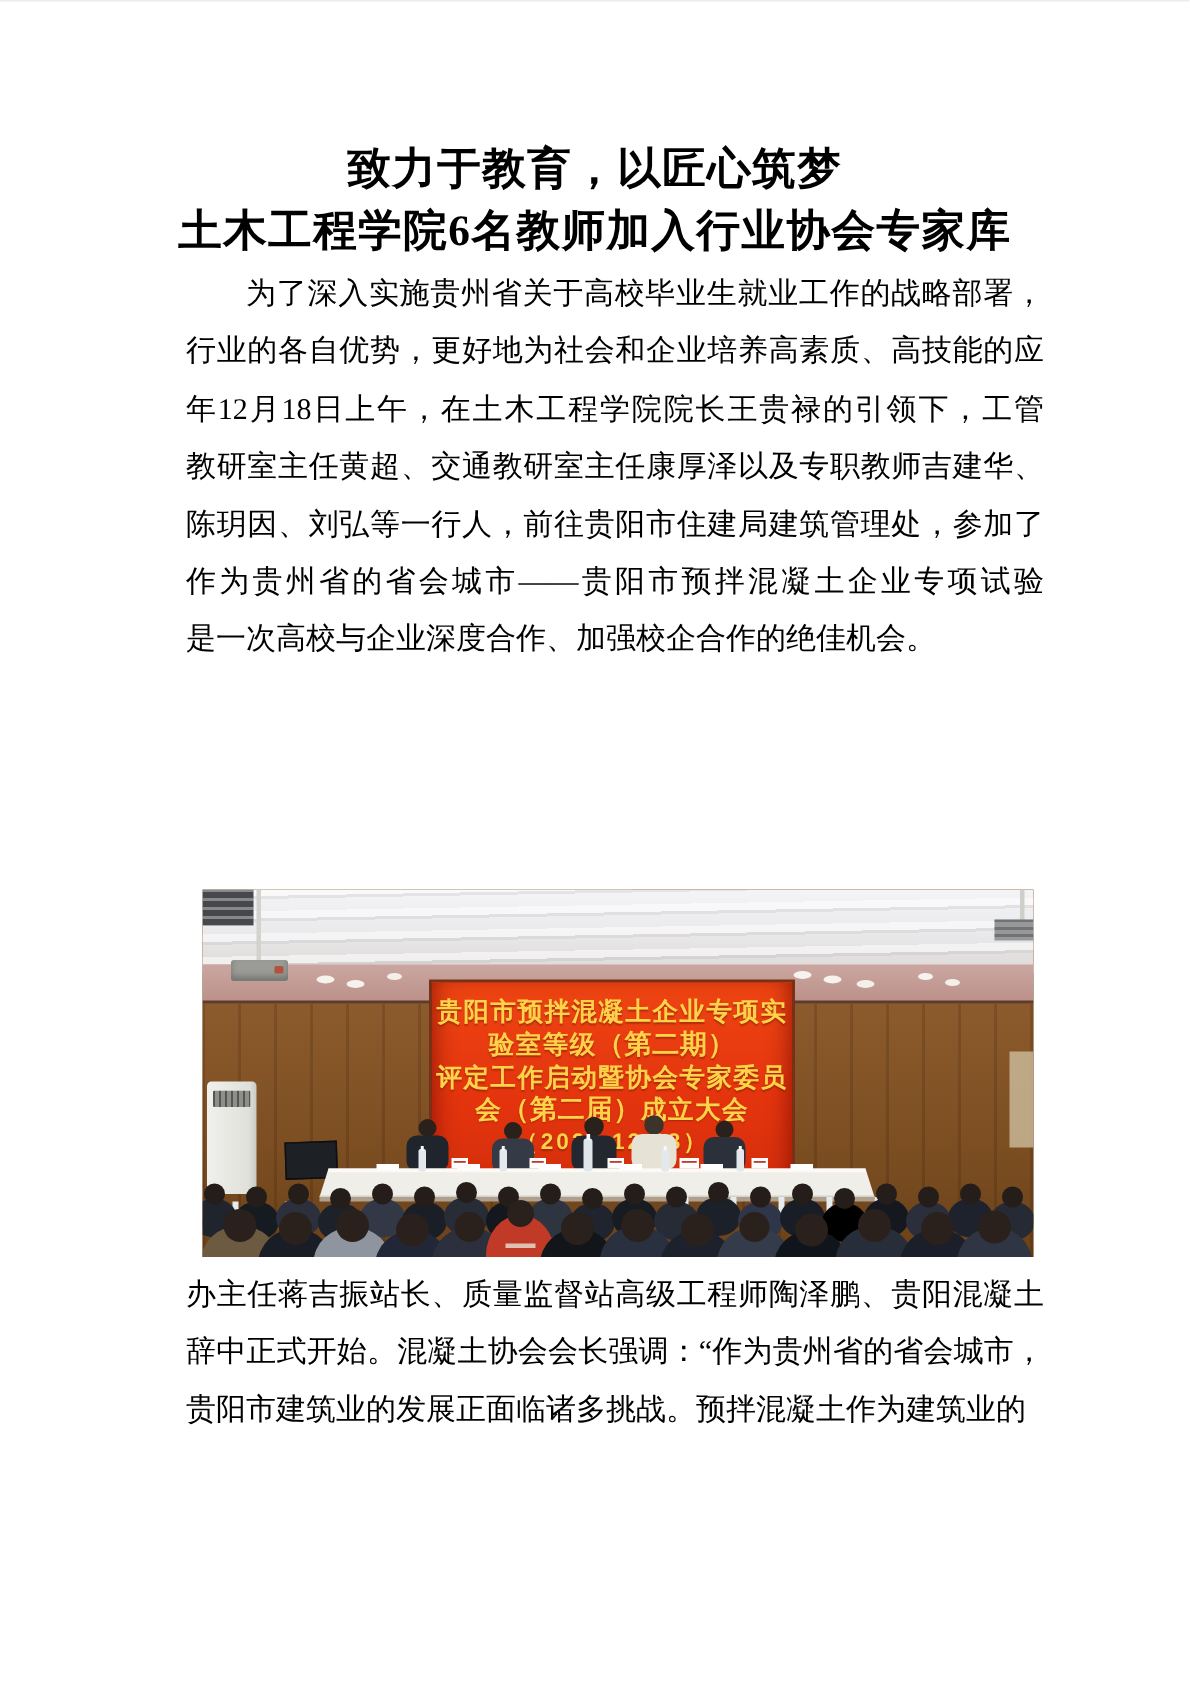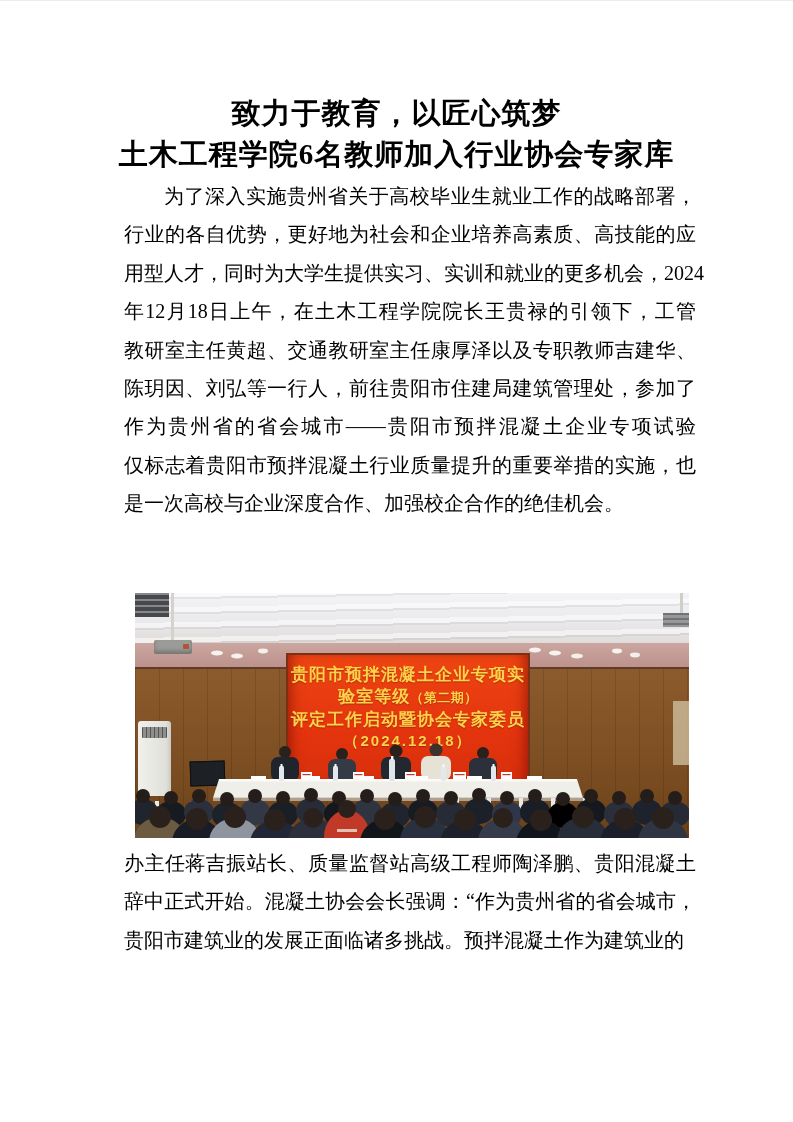--- a/index.html
+++ b/index.html
@@ -37,21 +37,21 @@
     background-image:repeating-linear-gradient(180deg,rgba(0,0,0,.25) 0 2px,rgba(0,0,0,0) 2px 5px);}
   .ph-proj-pole{position:absolute;left:36px;top:0;width:3px;height:50px;background:#d3d2cd;}
   .ph-projector{position:absolute;left:19px;top:47px;width:38px;height:14px;background:#9b9b97;border-radius:2px;box-shadow:inset 0 -3px 4px rgba(0,0,0,.25);}
   .ph-projector::after{content:"";position:absolute;right:3px;top:4px;width:6px;height:5px;background:#b0523c;border-radius:1px;}
   .ph-screen{position:absolute;left:153px;top:62px;width:240px;height:130px;
     background:linear-gradient(180deg,#ee4513 0%,#e4340e 60%,#d62f0c 100%);
     box-shadow:inset 10px 0 14px -8px rgba(90,0,0,.55),inset -10px 0 14px -8px rgba(90,0,0,.55),0 0 0 2px #7a3014;
     display:flex;flex-direction:column;align-items:center;padding-top:9px;box-sizing:border-box;}
   .b-line{line-height:21.8px;font-family:"Liberation Sans","DejaVu Sans",sans-serif;font-weight:700;
     font-size:17px;letter-spacing:1px;white-space:nowrap;text-shadow:0 1px 1px rgba(120,30,0,.5);}
-  .b-small{font-size:13px;letter-spacing:0.5px;}
+  .b-small{font-size:18px;letter-spacing:0.5px;}
   .b-date{font-size:15px;letter-spacing:2px;}
   .ph-ac{position:absolute;left:3px;top:128px;width:33px;height:75px;background:linear-gradient(90deg,#f0f1ec 0%,#dfe0da 85%,#c9cac4 100%);border-radius:3px 3px 0 0;}
   .ph-ac-grille{position:absolute;left:4px;top:6px;width:25px;height:11px;background:#8e8f8a;
     background-image:repeating-linear-gradient(90deg,rgba(0,0,0,.4) 0 1.5px,rgba(0,0,0,0) 1.5px 4px);border-radius:1px;}
   .ph-monitor{position:absolute;left:55px;top:168px;width:33px;height:23px;background:#1d2126;border:1px solid #0d0f12;transform:rotate(-2deg);}
   .ph-panel-right{position:absolute;left:538px;top:108px;width:16px;height:64px;background:#cdbd9d;opacity:.8;}
   .ph-people{position:absolute;left:0;top:0;width:554px;height:245px;}
 </style>
 </head>
 <body>
@@ -59,43 +59,42 @@
 <div class="page">
 
   <div class="title-block">
     <div class="title-line">致力于教育，以匠心筑梦</div>
     <div class="title-line">土木工程学院6名教师加入行业协会专家库</div>
   </div>
 
   <div class="para para1">
       <div class="text-line first">为了深入实施贵州省关于高校毕业生就业工作的战略部署，</div>
       <div class="text-line">行业的各自优势，更好地为社会和企业培养高素质、高技能的应</div>
-      <div class="text-line">用型人才，同时为大学生提供实习、实训和就业的更多机会，2024</div>
       <div class="text-line">年12月18日上午，在土木工程学院院长王贵禄的引领下，工管</div>
       <div class="text-line">教研室主任黄超、交通教研室主任康厚泽以及专职教师吉建华、</div>
       <div class="text-line">陈玥因、刘弘等一行人，前往贵阳市住建局建筑管理处，参加了</div>
       <div class="text-line">作为贵州省的省会城市——贵阳市预拌混凝土企业专项试验</div>
-      <div class="text-line">仅标志着贵阳市预拌混凝土行业质量提升的重要举措的实施，也</div>
       <div class="text-line last">是一次高校与企业深度合作、加强校企合作的绝佳机会。</div>
     </div>
 
   <div class="photo">
     <div class="ph-ceiling"></div>
     <div class="ph-band"></div>
     <div class="ph-wood"></div>
     <div class="ph-vent-left"></div>
     <div class="ph-pole-right"></div>
     <div class="ph-vent-right"></div>
     <div class="ph-proj-pole"></div>
     <div class="ph-projector"></div>
 
     <div class="ph-screen" style="color: rgb(255, 210, 74);">
       <div class="b-line">贵阳市预拌混凝土企业专项实</div>
       <div class="b-line"><span>验室等级</span><span class="b-small">（第二期）</span></div>
       <div class="b-line">评定工作启动暨协会专家委员</div>
+      <div class="b-line"><span>会</span><span class="b-small">（第二届）</span><span>成立大会</span></div>
       <div class="b-line b-date">（2024.12.18）</div>
     </div>
 
     <div class="ph-ac">
       <div class="ph-ac-grille"></div>
     </div>
     <div class="ph-monitor"></div>
     <div class="ph-panel-right"></div>
 
     <svg class="ph-people" viewBox="0 0 554 245" xmlns="http://www.w3.org/2000/svg">

